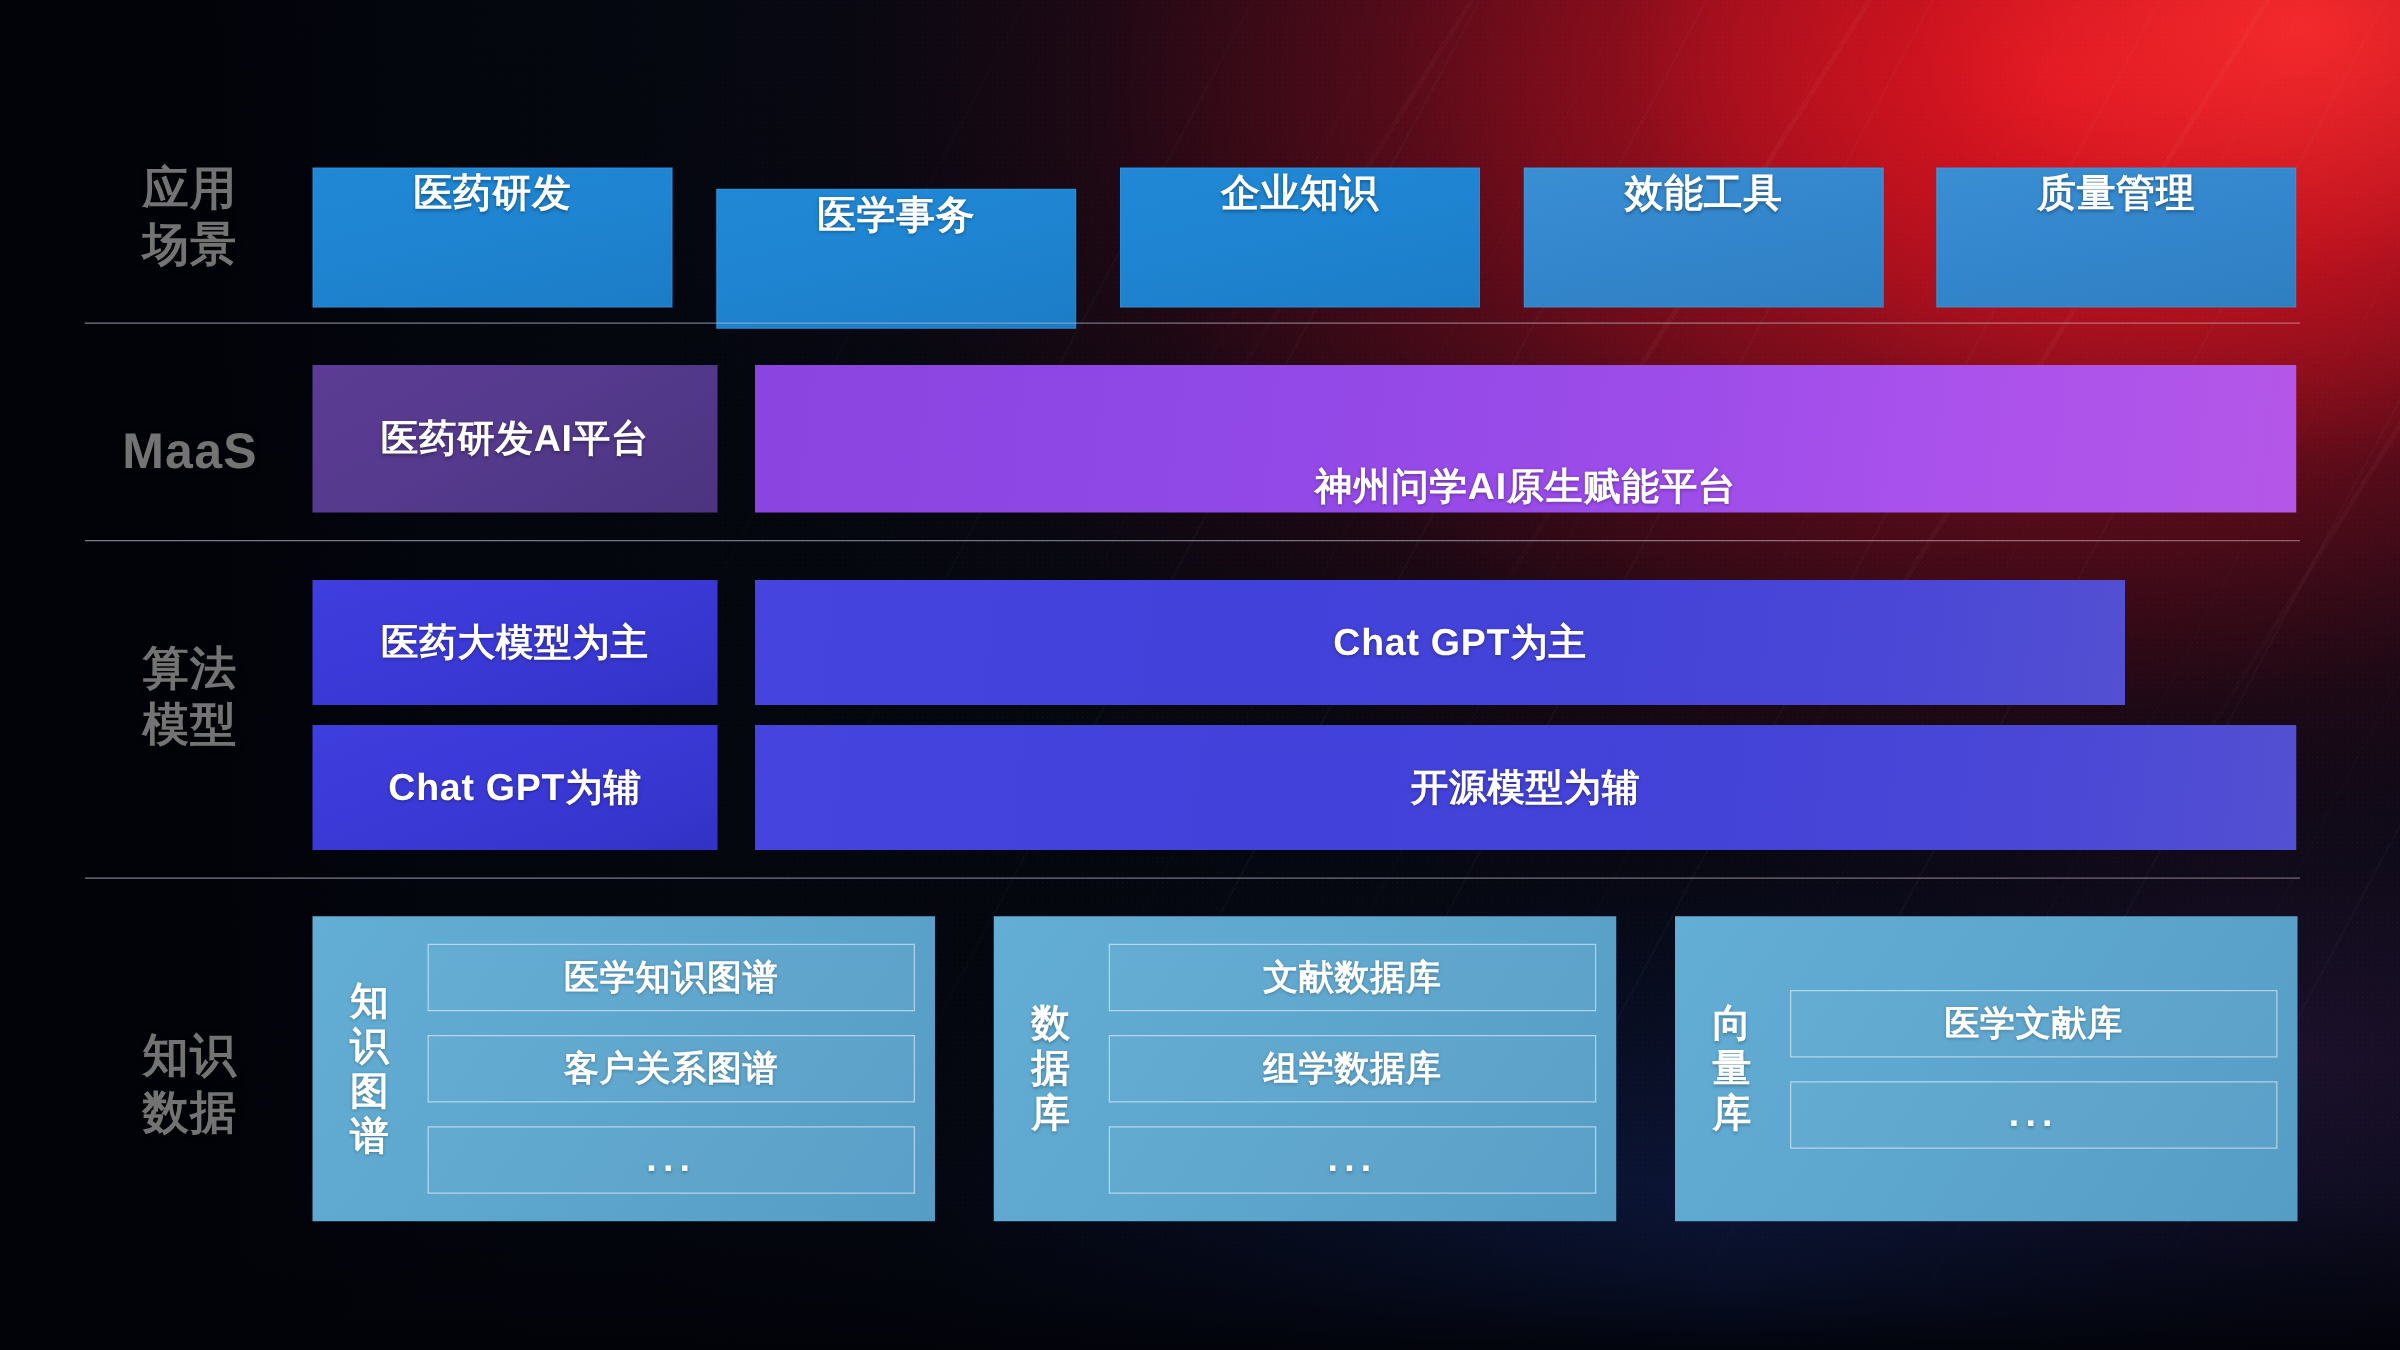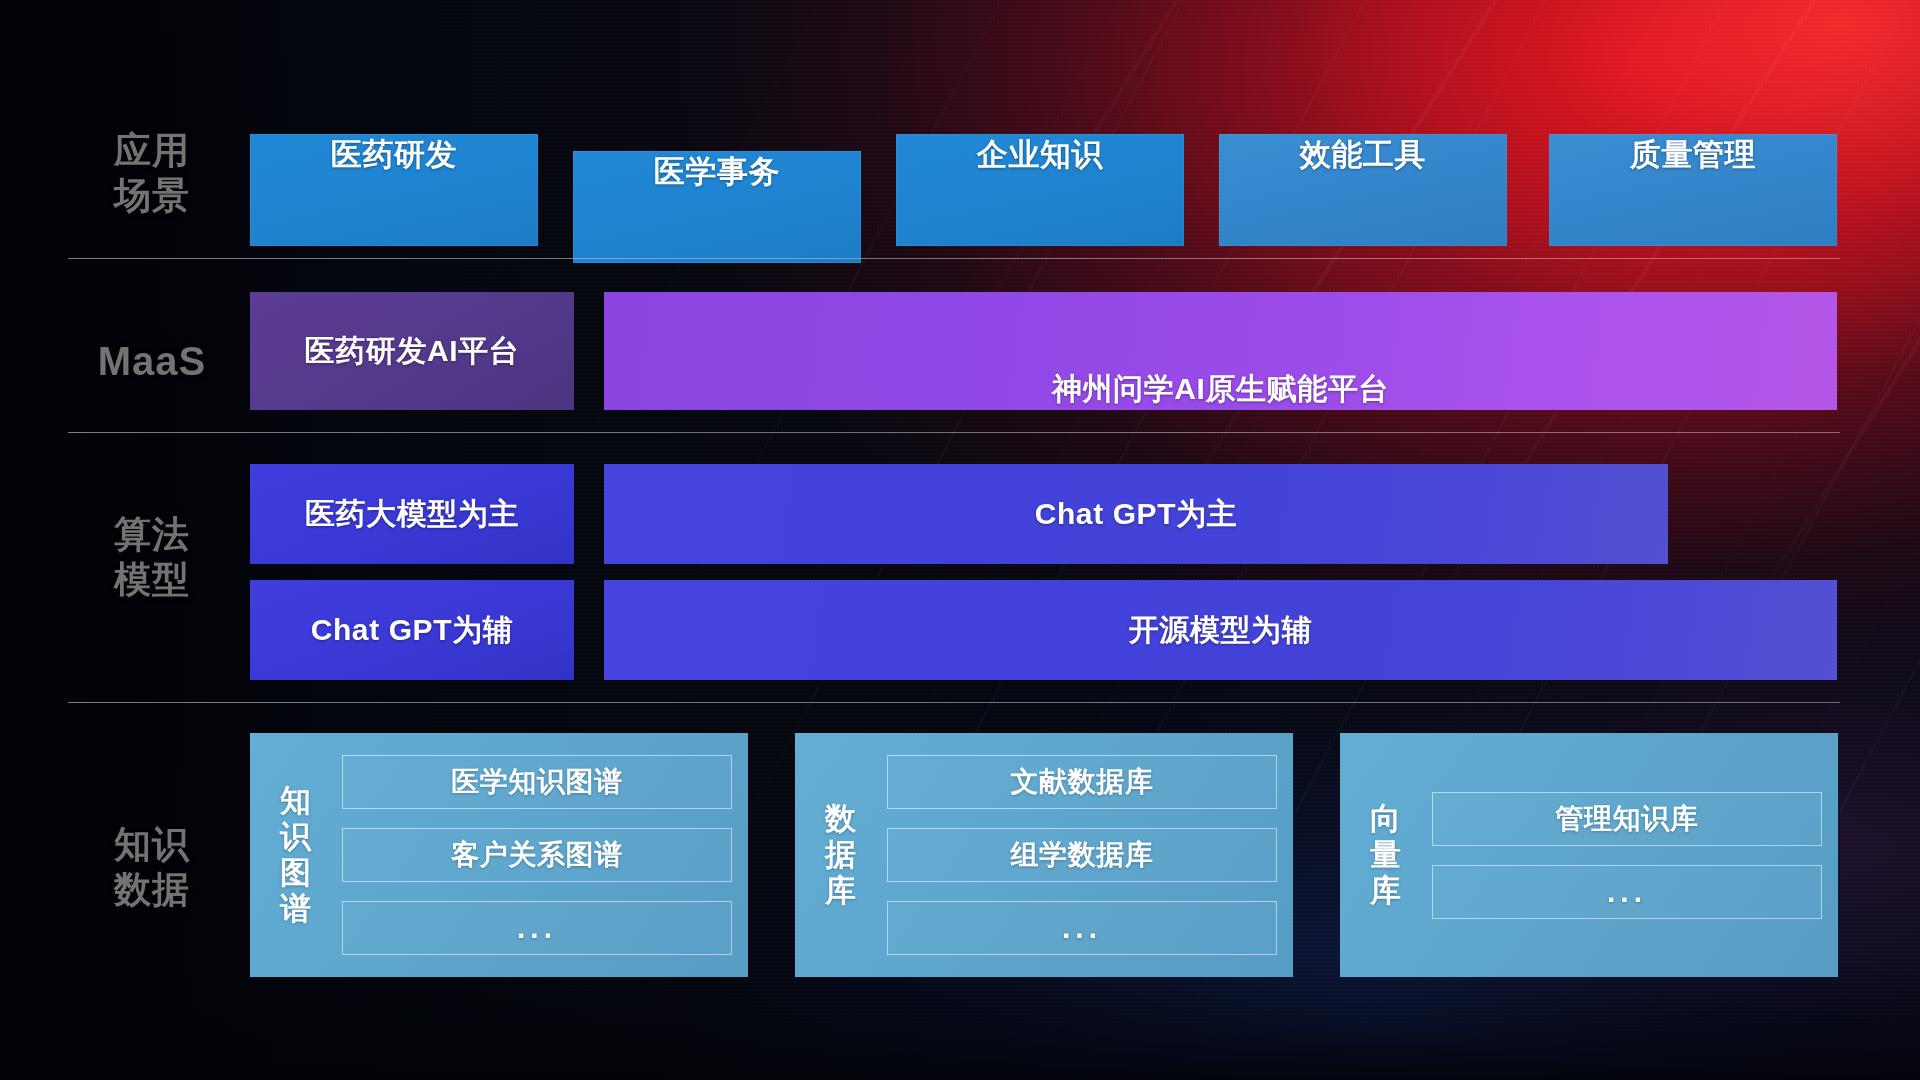--- a/index.html
+++ b/index.html
@@ -313,21 +313,21 @@
 
     <div class="row" style="top:0;">
       <div class="row-label" style="top:512px;">
         <div>算法</div>
         <div>模型</div>
       </div>
 
       <div class="algo-small" style="left:250px; top:464px; width:324px;">
         <span class="card-text">医药大模型为主</span>
       </div>
-      <div class="algo-big" style="left:604px; top:464px; width:1064px;">
+      <div class="algo-big" style="left:604px; top:464px; width:1064px;padding-left:32px;">
         <span class="card-text">Chat GPT为主</span>
       </div>
 
       <div class="algo-small" style="left:250px; top:580px; width:324px;">
         <span class="card-text">Chat GPT为辅</span>
       </div>
       <div class="algo-big" style="left:604px; top:580px; width:1233px;">
         <span class="card-text">开源模型为辅</span>
       </div>
 
@@ -367,20 +367,20 @@
         </div>
       </div>
 
       <div class="kd-panel" style="left:1340px; top:733px; width:498px;">
         <div class="kd-vlabel">
           <span>向</span>
           <span>量</span>
           <span>库</span>
         </div>
         <div class="kd-items">
-          <div class="kd-item">管理知识库</div>
+          <div class="kd-item">医学文献库</div>
           <div class="kd-item ellipsis">...</div>
         </div>
       </div>
     </div>
 
   </div>
 </div>
 
 </body></html>

